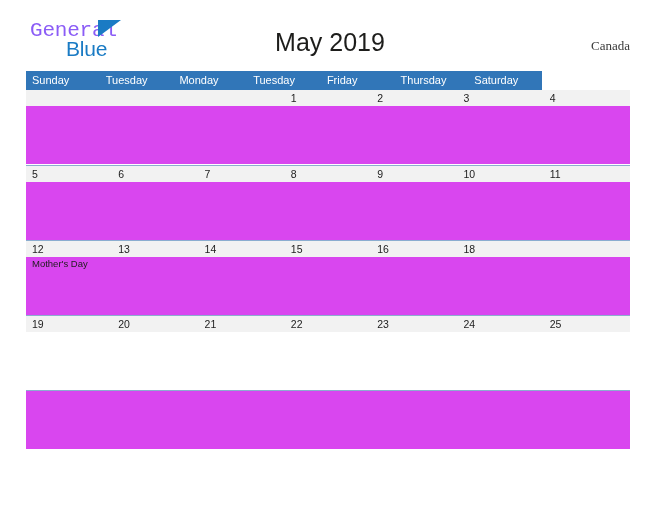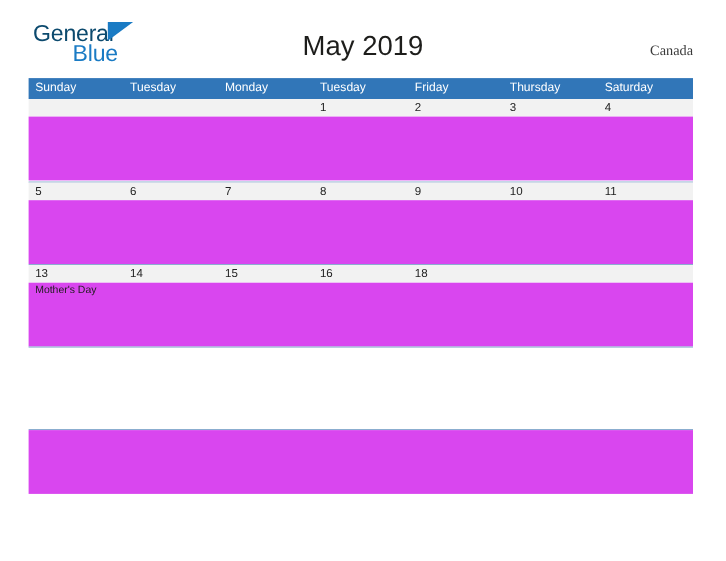--- a/index.html
+++ b/index.html
@@ -35,23 +35,23 @@
     top: 19px;
     width: 170px;
     height: 42px;
   }
   .logo-general {
     position: absolute;
     left: 0;
     top: 0;
     font-size: 21px;
     line-height: 23px;
-    color: #0c4a6e;
+    color: #8b5cf6;
     letter-spacing: -0.2px;
-    font-family: Liberation Sans, sans-serif;
+    font-family: Liberation Mono, monospace;
   }
   .logo-blue {
     position: absolute;
     left: 36px;
     top: 18px;
     font-size: 21px;
     line-height: 23px;
     color: #1a7bc4;
     letter-spacing: -0.2px;
     font-family: "Liberation Sans", sans-serif;
@@ -93,21 +93,21 @@
   
   .cal {
     position: absolute;
     left: 26px;
     top: 71px;
     width: 604px;
   }
 
   .week-head {
     display: flex;
-    width: 604px;
+    width: 516px;
     height: 19px;
     background: #3176b8;
   }
   .wh-cell {
     width: 86.2857px;
     height: 19px;
     padding-left: 6px;
     color: #ffffff;
     font-size: 11px;
     line-height: 19px;
@@ -226,38 +226,48 @@
         <div class="ev-cell"></div>
         <div class="ev-cell"></div>
         <div class="ev-cell"></div>
         <div class="ev-cell"></div>
         <div class="ev-cell"></div>
       </div>
     </div>
 
     <div class="week-row">
       <div class="dateband">
+        <div class="db-cell">12</div>
         <div class="db-cell">13</div>
         <div class="db-cell">14</div>
         <div class="db-cell">15</div>
         <div class="db-cell">16</div>
         <div class="db-cell">18</div>
       </div>
       <div class="eventband">
         <div class="ev-cell">Mother's Day</div>
         <div class="ev-cell"></div>
         <div class="ev-cell"></div>
         <div class="ev-cell"></div>
         <div class="ev-cell"></div>
         <div class="ev-cell"></div>
         <div class="ev-cell"></div>
       </div>
     </div>
 
     <div class="week-row">
+      <div class="dateband">
+        <div class="db-cell">19</div>
+        <div class="db-cell">20</div>
+        <div class="db-cell">21</div>
+        <div class="db-cell">22</div>
+        <div class="db-cell">23</div>
+        <div class="db-cell">24</div>
+        <div class="db-cell">25</div>
+      </div>
     </div>
 
     <div class="week-row">
       <div class="eventband">
         <div class="ev-cell"></div>
         <div class="ev-cell"></div>
         <div class="ev-cell"></div>
         <div class="ev-cell"></div>
         <div class="ev-cell"></div>
         <div class="ev-cell"></div>

